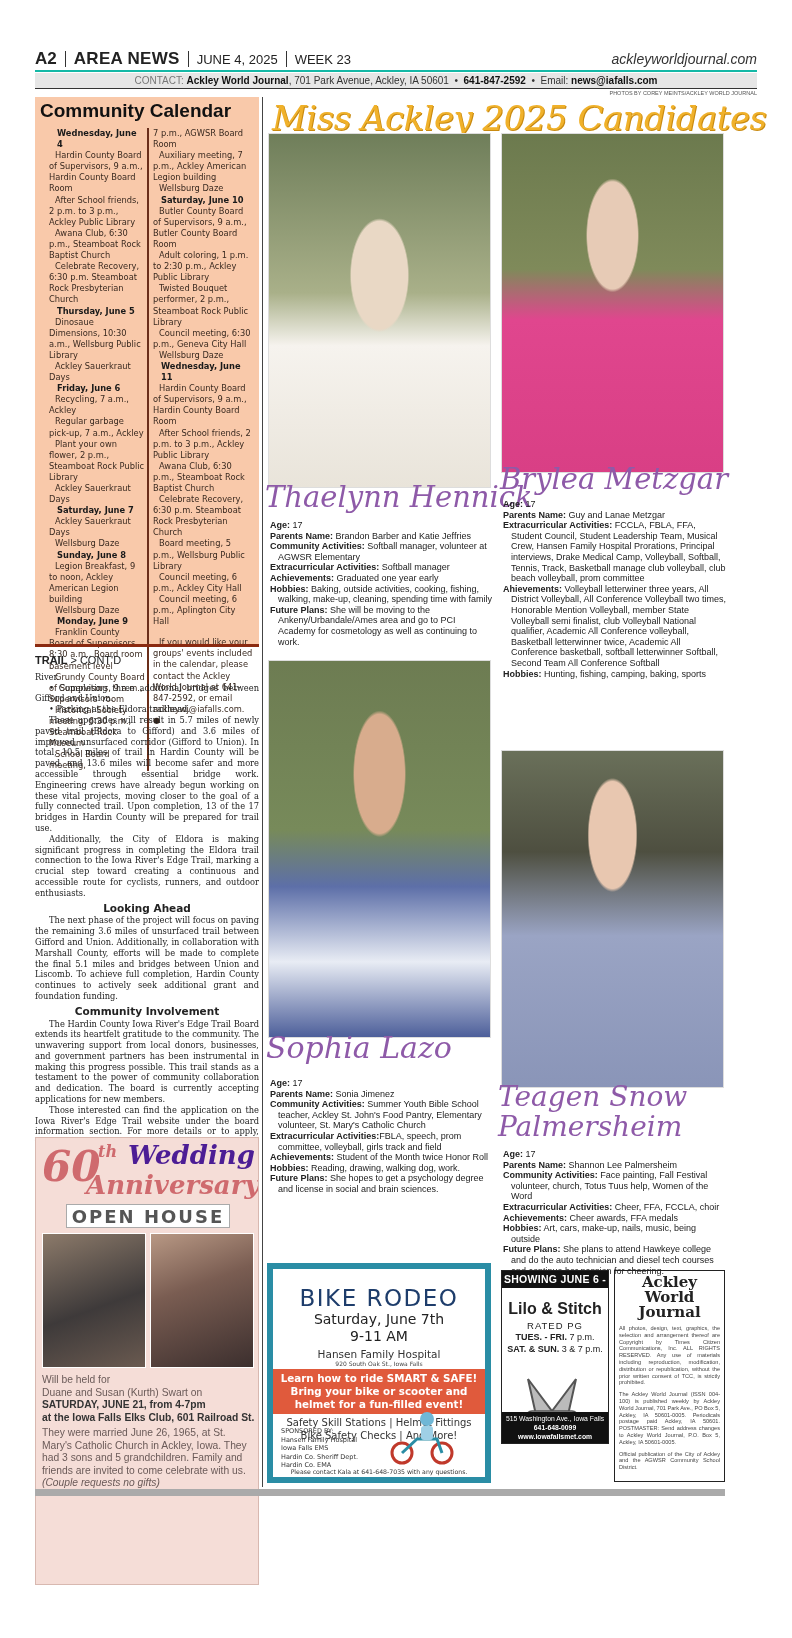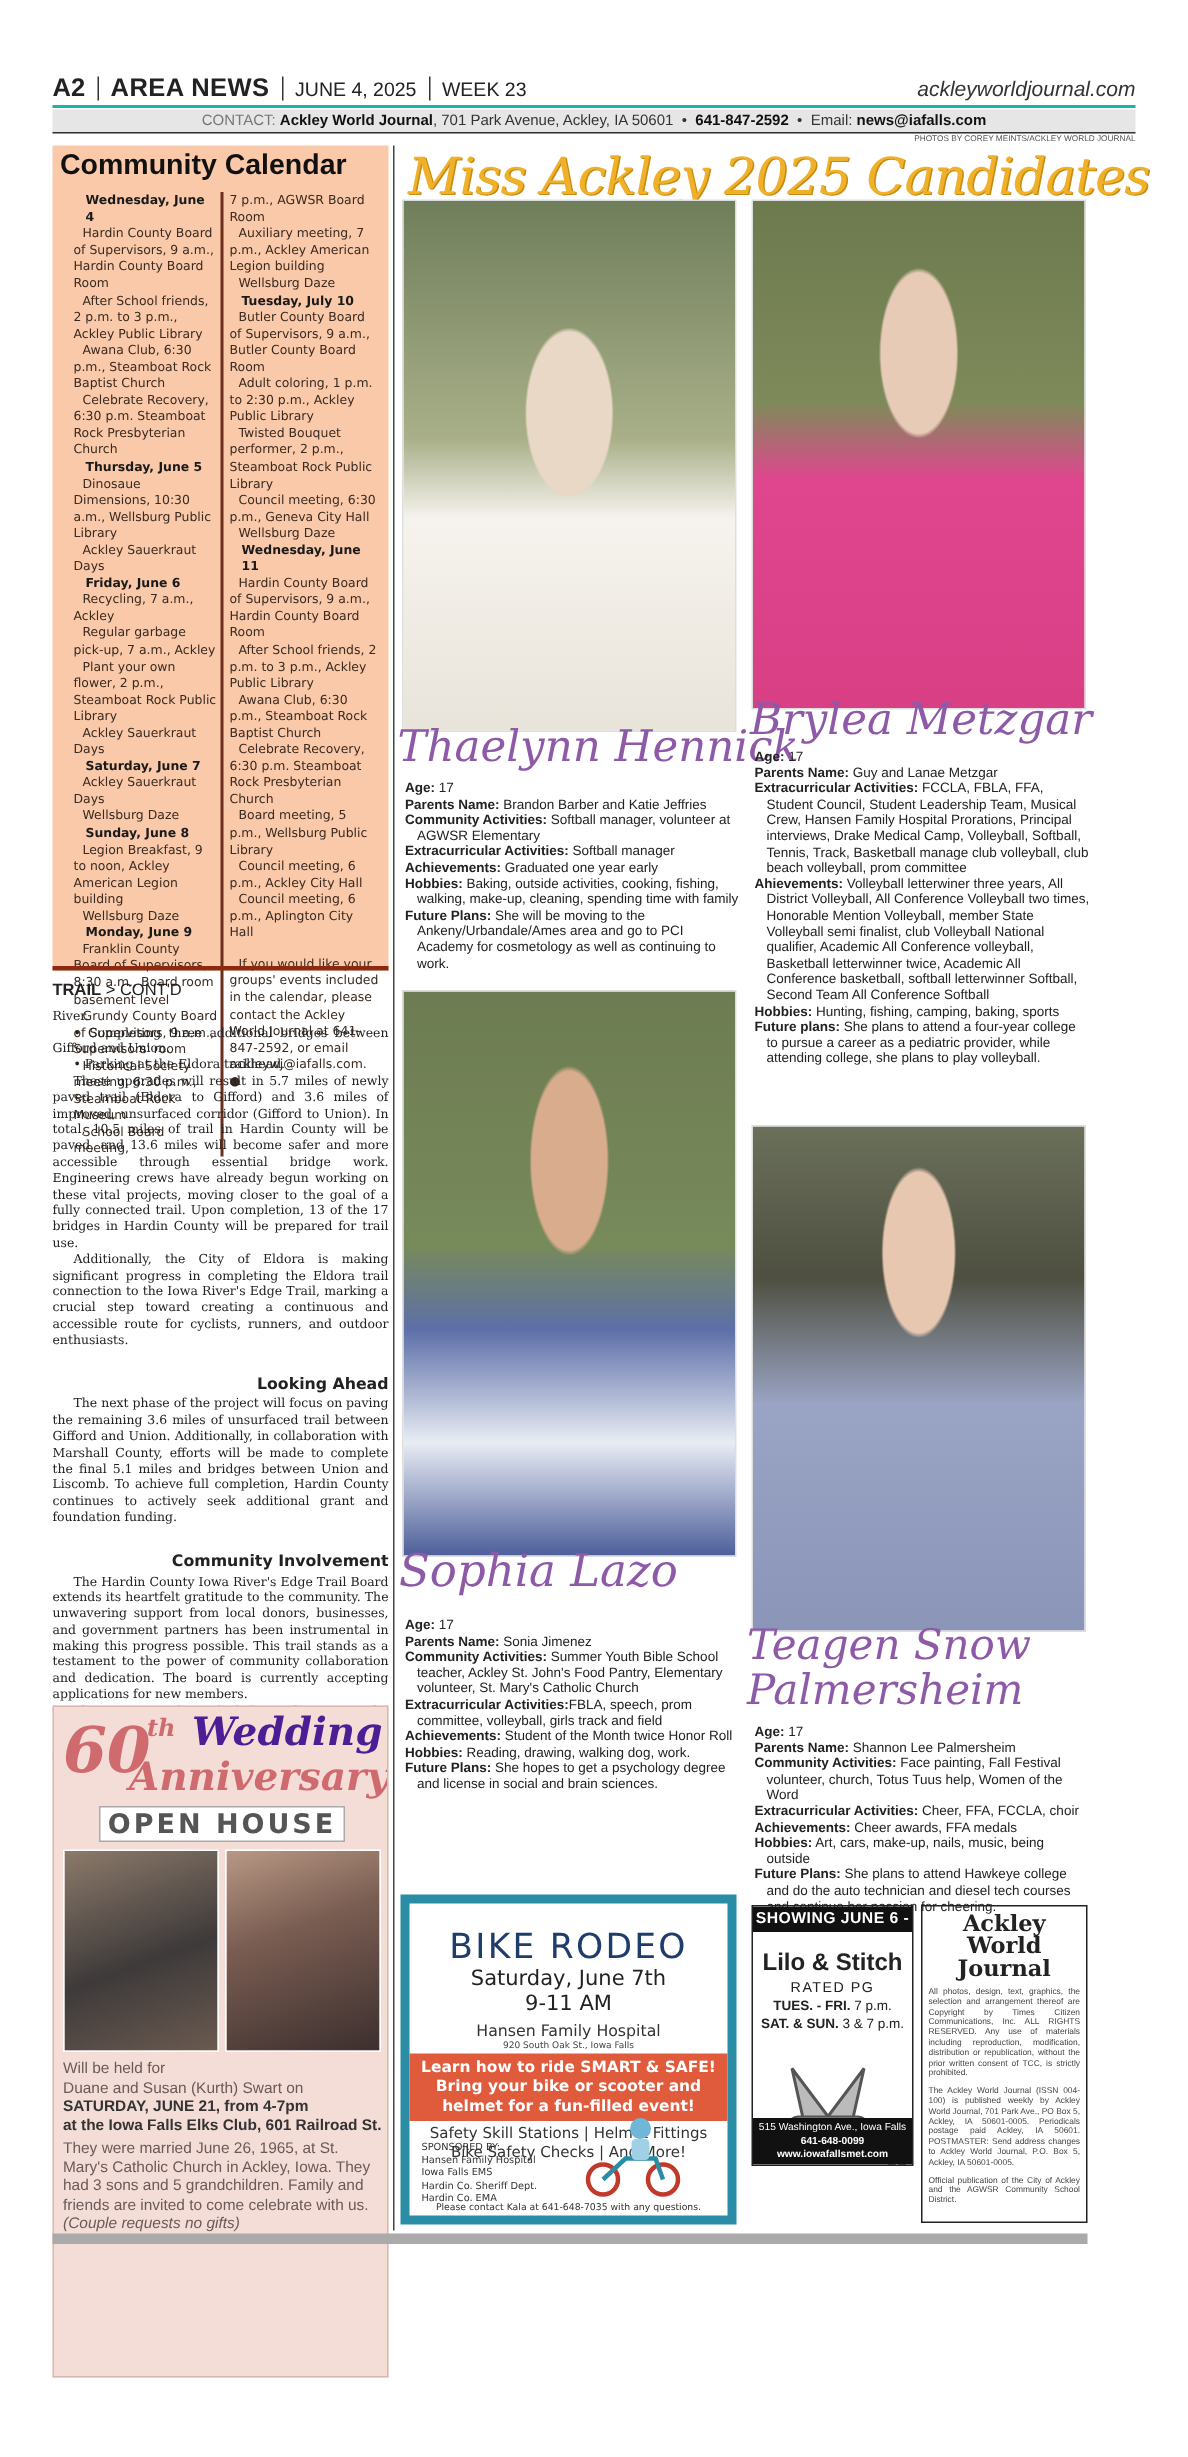--- a/index.html
+++ b/index.html
@@ -28,21 +28,21 @@
   .cal .ev { text-indent: 6px; }
   .cal .note { margin-top: 10px; text-indent: 6px; }
   .rule-red { left: 35px; top: 644px; width: 224px; height: 3px; background: #8b2a10; }
 
   
   .trail { left: 35px; top: 655px; width: 224px; font-family: "DejaVu Serif", serif; font-size: 8.3px; line-height: 10.8px; color: #222; text-align: justify; }
   .trail .kick { font-family: "Liberation Sans", sans-serif; font-size: 11px; margin-bottom: 6px; }
   .trail .kick b { font-weight: bold; }
   .trail p { text-indent: 14px; }
   .trail p.noind { text-indent: 0; }
-  .trail h3 { font-family: "DejaVu Sans", sans-serif; font-size: 10.5px; font-weight: bold; margin: 19px 0 2px; text-align: right; }
+  .trail h3 { font-family: "DejaVu Sans", sans-serif; font-size: 10.5px; font-weight: bold; margin: 4px 0 2px; text-align: center; }
 
   
   .anniv { left: 35px; top: 1137px; width: 224px; height: 448px; background: #f5ddd7; border: 1px solid #d8b8b0; overflow: hidden; }
   .anniv .t1 { position: absolute; left: 6px; top: 4px; font-family: "DejaVu Serif", serif; font-style: italic; font-weight: bold; color: #cf6a6e; }
   .anniv .big60 { font-size: 42px; }
   .anniv .th { position: absolute; left: 62px; top: 4px; font-family: "DejaVu Serif", serif; font-style: italic; font-size: 16px; color: #cf6a6e; font-weight: bold; }
   .anniv .wed { position: absolute; left: 92px; top: 2px; font-family: "DejaVu Serif", serif; font-style: italic; font-size: 26px; color: #4c1d95; font-weight: bold; }
   .anniv .ann { position: absolute; left: 50px; top: 32px; font-family: "DejaVu Serif", serif; font-style: italic; font-size: 26px; color: #cf6a6e; font-weight: bold; }
   .anniv .oh { position: absolute; left: 30px; top: 66px; width: 164px; height: 24px; background: #fff; border: 1px solid #aaa; font-family: "DejaVu Sans", sans-serif; font-weight: bold; letter-spacing: 2px; font-size: 18px; text-align: center; line-height: 24px; color: #555; }
   .anniv .photos { position: absolute; left: 6px; top: 95px; width: 212px; height: 135px; display: flex; gap: 4px; }
@@ -157,21 +157,21 @@
         <div class="ev">Franklin County Board of Supervisors, 8:30 a.m., Board room basement level</div>
         <div class="ev">Grundy County Board of Supervisors, 9 a.m., Supervisors' room</div>
         <div class="ev">Historical Society meeting, 6:30 p.m., Steamboat Rock Museum</div>
         <div class="ev">School Board meeting,</div>
       </div>
     <div class="col right" id="cal-right">
       <div id="cal-right-items">
           <div class="">7 p.m., AGWSR Board Room</div>
           <div class="ev">Auxiliary meeting, 7 p.m., Ackley American Legion building</div>
           <div class="ev">Wellsburg Daze</div>
-          <div class="day">Tuesday, July 10</div>
+          <div class="day">Saturday, June 10</div>
           <div class="ev">Butler County Board of Supervisors, 9 a.m., Butler County Board Room</div>
           <div class="ev">Adult coloring, 1 p.m. to 2:30 p.m., Ackley Public Library</div>
           <div class="ev">Twisted Bouquet performer, 2 p.m., Steamboat Rock Public Library</div>
           <div class="ev">Council meeting, 6:30 p.m., Geneva City Hall</div>
           <div class="ev">Wellsburg Daze</div>
           <div class="day">Wednesday, June 11</div>
           <div class="ev">Hardin County Board of Supervisors, 9 a.m., Hardin County Board Room</div>
           <div class="ev">After School friends, 2 p.m. to 3 p.m., Ackley Public Library</div>
           <div class="ev">Awana Club, 6:30 p.m., Steamboat Rock Baptist Church</div>
           <div class="ev">Celebrate Recovery, 6:30 p.m. Steamboat Rock Presbyterian Church</div>
@@ -245,21 +245,20 @@
     <p><b>Achievements:</b><span> Graduated one year early</span></p>
     <p><b>Hobbies:</b><span> Baking, outside activities, cooking, fishing, walking, make-up, cleaning, spending time with family</span></p>
     <p><b>Future Plans:</b><span> She will be moving to the Ankeny/Urbandale/Ames area and go to PCI Academy for cosmetology as well as continuing to work.</span></p>
   </div>
 <div class="abs bio b2">
     <p><b>Age:</b><span> 17</span></p>
     <p><b>Parents Name:</b><span> Guy and Lanae Metzgar</span></p>
     <p><b>Extracurricular Activities:</b><span> FCCLA, FBLA, FFA, Student Council, Student Leadership Team, Musical Crew, Hansen Family Hospital Prorations, Principal interviews, Drake Medical Camp, Volleyball, Softball, Tennis, Track, Basketball manage club volleyball, club beach volleyball, prom committee</span></p>
     <p><b>Ahievements:</b><span> Volleyball letterwiner three years, All District Volleyball, All Conference Volleyball two times, Honorable Mention Volleyball, member State Volleyball semi finalist, club Volleyball National qualifier, Academic All Conference volleyball, Basketball letterwinner twice, Academic All Conference basketball, softball letterwinner Softball, Second Team All Conference Softball</span></p>
     <p><b>Hobbies:</b><span> Hunting, fishing, camping, baking, sports</span></p>
-    <p><b>Future plans:</b><span> She plans to attend a four-year college to pursue a career as a pediatric provider, while attending college, she plans to play volleyball.</span></p>
   </div>
 <div class="abs bio b3">
     <p><b>Age:</b><span> 17</span></p>
     <p><b>Parents Name:</b><span> Sonia Jimenez</span></p>
     <p><b>Community Activities:</b><span> Summer Youth Bible School teacher, Ackley St. John's Food Pantry, Elementary volunteer, St. Mary's Catholic Church</span></p>
     <p><b>Extracurricular Activities:</b><span>FBLA, speech, prom committee, volleyball, girls track and field</span></p>
     <p><b>Achievements:</b><span> Student of the Month twice Honor Roll</span></p>
     <p><b>Hobbies:</b><span> Reading, drawing, walking dog, work.</span></p>
     <p><b>Future Plans:</b><span> She hopes to get a psychology degree and license in social and brain sciences.</span></p>
   </div>

